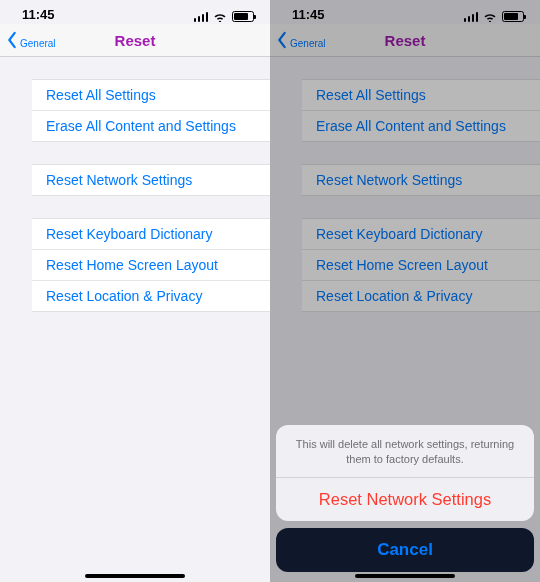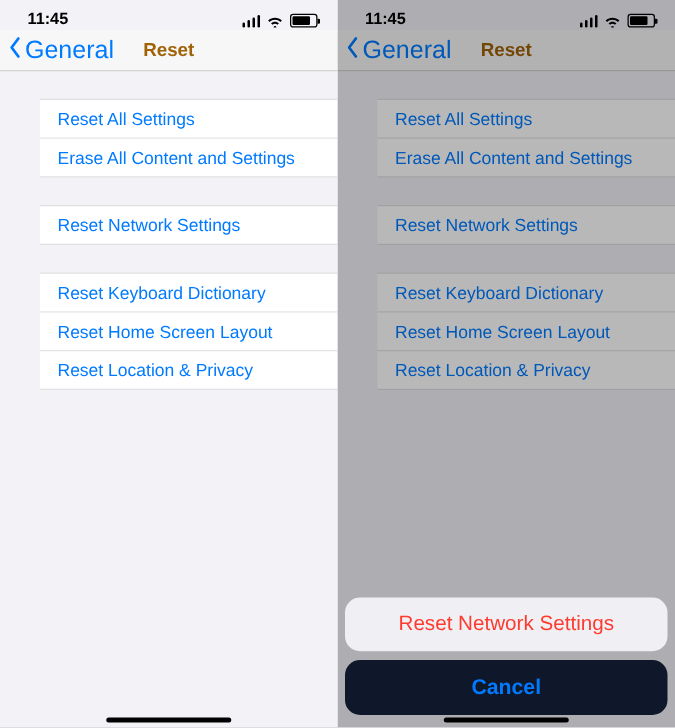--- a/index.html
+++ b/index.html
@@ -87,30 +87,30 @@
       align-items:center;
       justify-content:center;
       position:relative;
       border-bottom: 0.5px solid rgba(0,0,0,0.15);
       background: #f7f7f7;
     }
     .nav-back {
       position:absolute;
       left: 6px;
       display:flex;
-      align-items:flex-start;
+      align-items:flex-end;
       color:#007aff;
-      font-size:20px;
+      font-size:10px;
       gap:2px;
     }
     .nav-back svg{ width:12px; height:18px; }
     .nav-title {
       font-size:15px;
       font-weight:600;
-      color:#a16207;
+      color:#a21caf;
     }
     
     .content { padding-top: 22px; margin-left: 32px; }
     .group {
       background:#fff;
       border-top:0.5px solid rgba(0,0,0,0.12);
       border-bottom:0.5px solid rgba(0,0,0,0.12);
       margin-bottom: 22px;
     }
     .row {
@@ -252,19 +252,20 @@
     </div>
     <div class="group">
       <div class="row">Reset Keyboard Dictionary</div>
       <div class="row">Reset Home Screen Layout</div>
       <div class="row">Reset Location &amp; Privacy</div>
     </div>
   </div>
 
   <div class="action-sheet">
     <div class="sheet-card">
+      <div class="sheet-message">This will delete all network settings, returning them to factory defaults.</div>
       <div class="sheet-action">Reset Network Settings</div>
     </div>
     <div class="sheet-cancel">Cancel</div>
   </div>
 
   <div class="home-indicator"></div>
 </div>
 
 </body></html>

